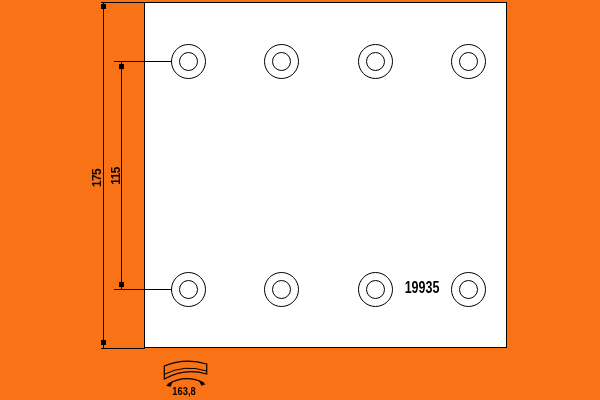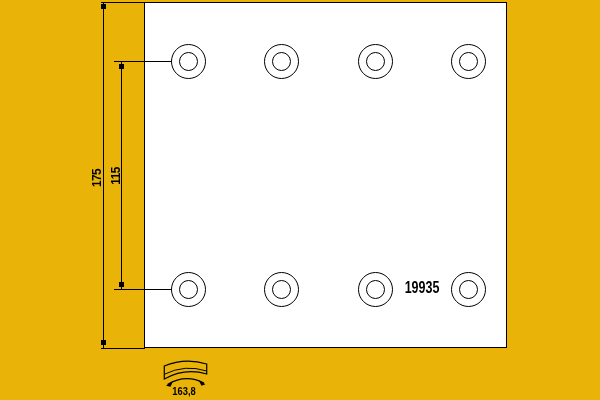--- a/index.html
+++ b/index.html
@@ -5,21 +5,21 @@
   html,body{margin:0;padding:0;}
   body{
     width:600px;height:400px;
     background:#ffffff;
     font-family:"Liberation Sans", sans-serif;
     overflow:hidden;
   }
   .canvas{
     position:relative;
     width:600px;height:400px;
-    background:#eab308;
+    background:#f97316;
   }
   
   .plate{
     position:absolute;
     left:144px;top:2px;
     width:363px;height:346px;
     border:1px solid #000;
     background:#ffffff;
     box-sizing:border-box;
   }

